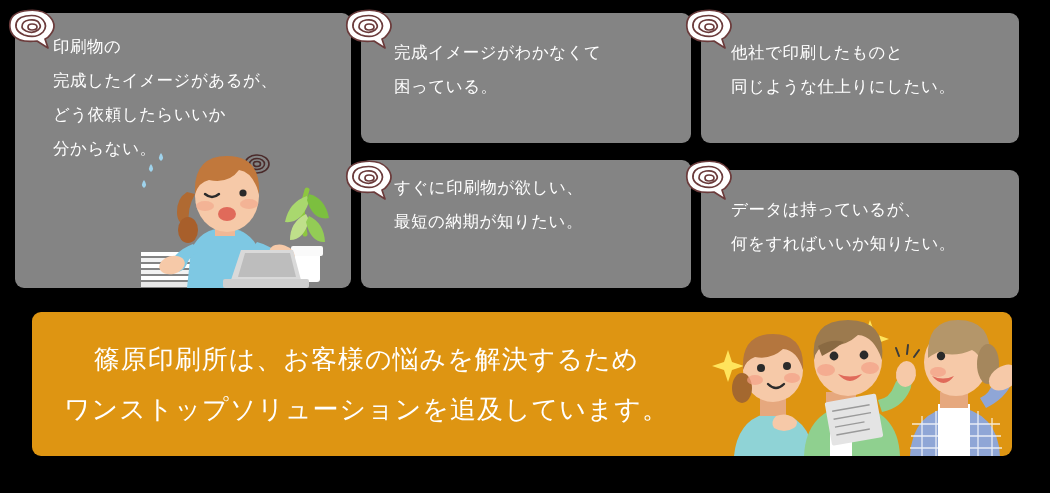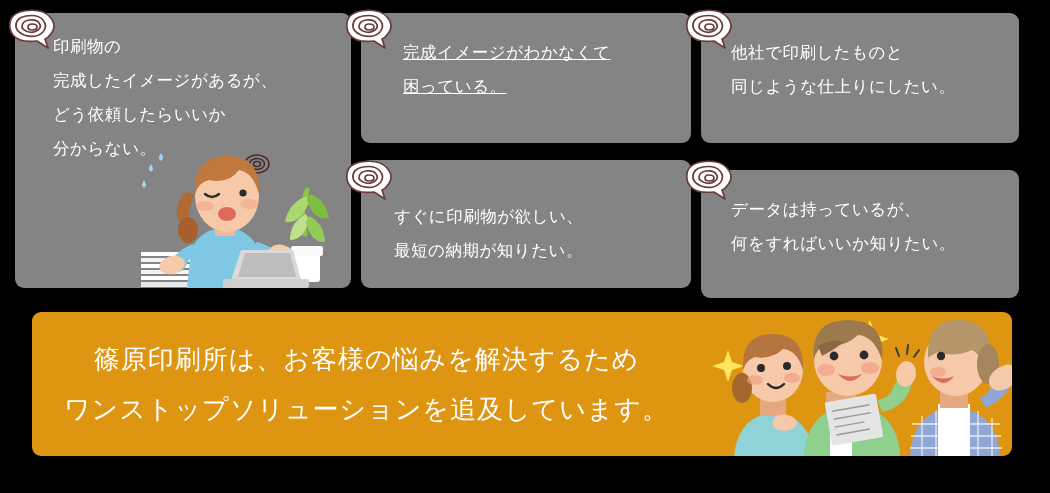--- a/index.html
+++ b/index.html
@@ -36,23 +36,23 @@
   }
 
   
   #card-1 { left: 15px;  top: 13px;  width: 336px; height: 275px; }
   #card-2 { left: 361px; top: 13px;  width: 330px; height: 130px; }
   #card-3 { left: 701px; top: 13px;  width: 318px; height: 130px; padding-left: 19px; }
   #card-4 { left: 361px; top: 160px; width: 330px; height: 128px; }
   #card-5 { left: 701px; top: 170px; width: 318px; height: 128px; }
 
   #card-1 .card-text { left: 38px; top: 16px; }
-  #card-2 .card-text { left: 42px; top: 22px; text-decoration: underline; }
+  #card-2 .card-text { left: 33px; top: 22px; }
   #card-3 .card-text { left: 30px; top: 22px; }
-  #card-4 .card-text { left: 33px; top: 39px; }
+  #card-4 .card-text { left: 33px; top: 10px; }
   #card-5 .card-text { left: 30px; top: 22px; }
 
   
   .bubble-icon {
     position: absolute;
     width: 52px;
     height: 48px;
     pointer-events: none;
   }
   #bubble-1 { left: 4px;   top: 6px; }

